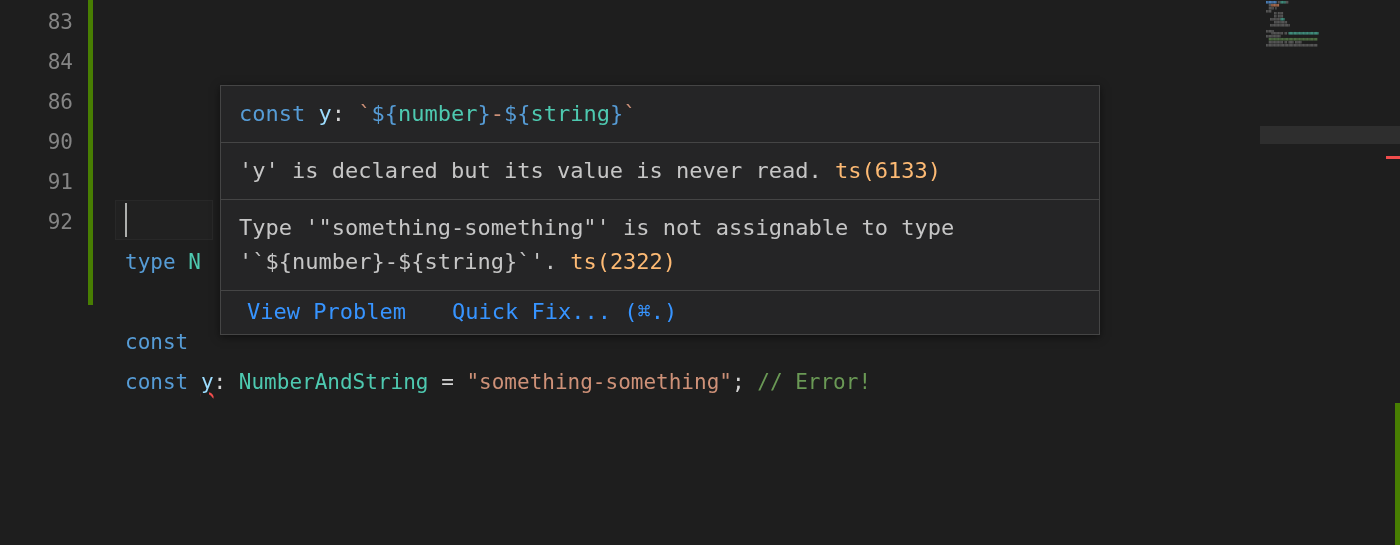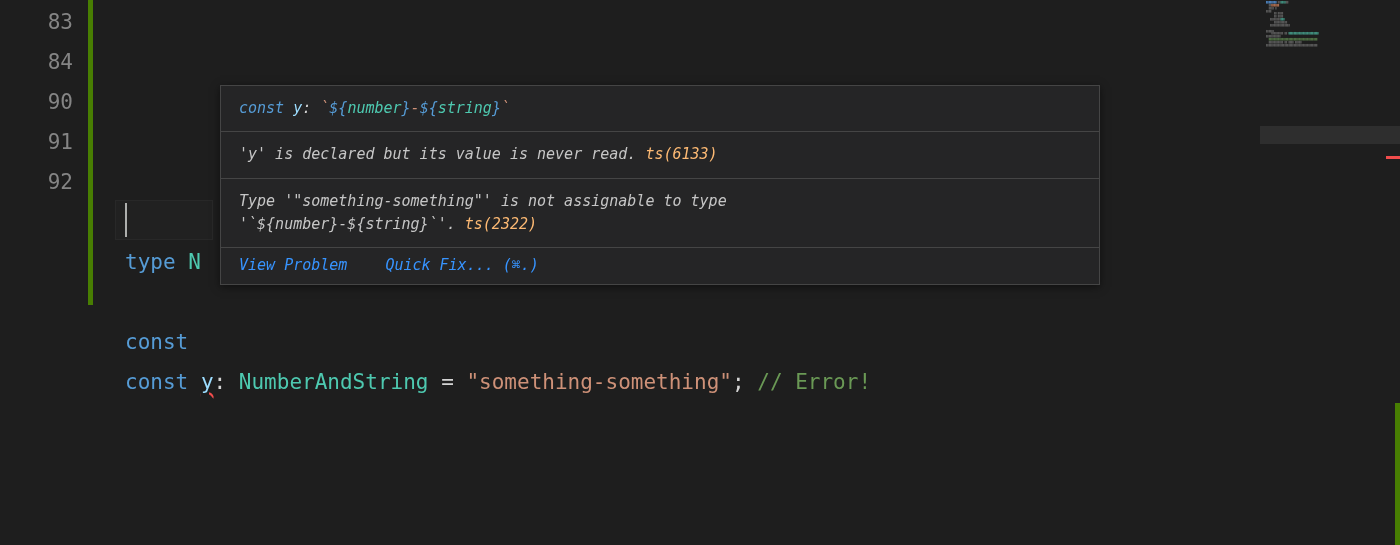--- a/index.html
+++ b/index.html
@@ -89,38 +89,38 @@
     }
     
     .hover-widget {
       position: absolute;
       left: 220px;
       top: 85px;
       width: 880px;
       background: #252526;
       border: 1px solid #454545;
       box-shadow: 0 2px 8px rgba(0,0,0,0.5);
-      font-size: 15px;
+      font-size: 22px;
       z-index: 10;
-      font-style: italic;
     }
     .hover-section {
       padding: 11px 18px;
       border-bottom: 1px solid #454545;
       line-height: 1.55;
     }
     .hover-section:last-child { border-bottom: none; }
     .hover-actions {
       padding: 8px 18px 10px 18px;
       display: flex;
       gap: 38px;
     }
     .hover-action {
       color: #3794ff;
       cursor: pointer;
+      margin-left: 8px;
     }
     .hover-shortcut {
       color: #3794ff;
     }
     
     .minimap {
       position: absolute;
       right: 0;
       top: 0;
       width: 140px;
@@ -163,20 +163,21 @@
     }
   </style>
 </head>
 <body>
 
 <div class="editor-area">
   <div class="gutter">
     <div class="gutter-marker"></div>
     <div class="line-number">83</div>
     <div class="line-number">84</div>
+    <div class="line-number">86</div>
     <div class="line-number">90</div>
     <div class="line-number">91</div>
     <div class="line-number">92</div>
   </div>
 
   <div class="code-area">
     <div class="cursor-line-highlight"></div>
     <div class="cursor"></div>
 
     <div class="code-line"></div>

